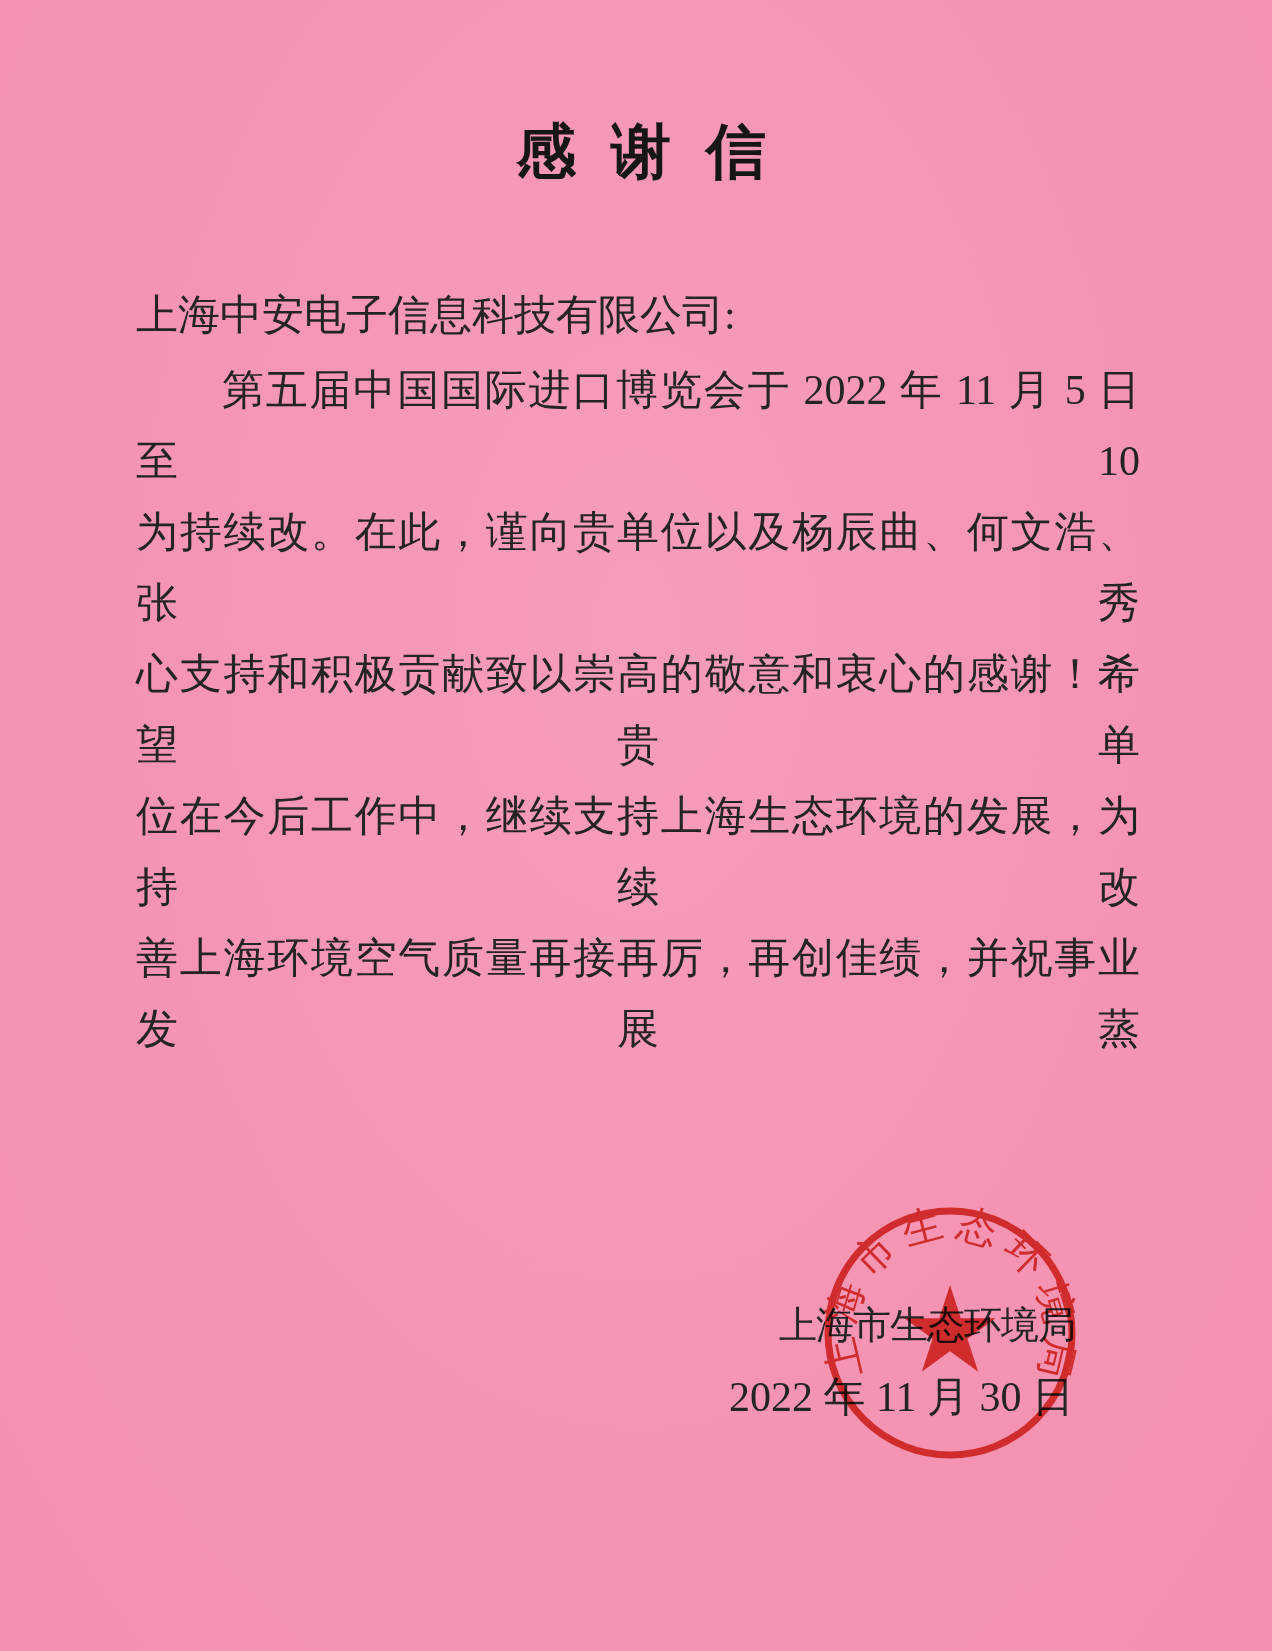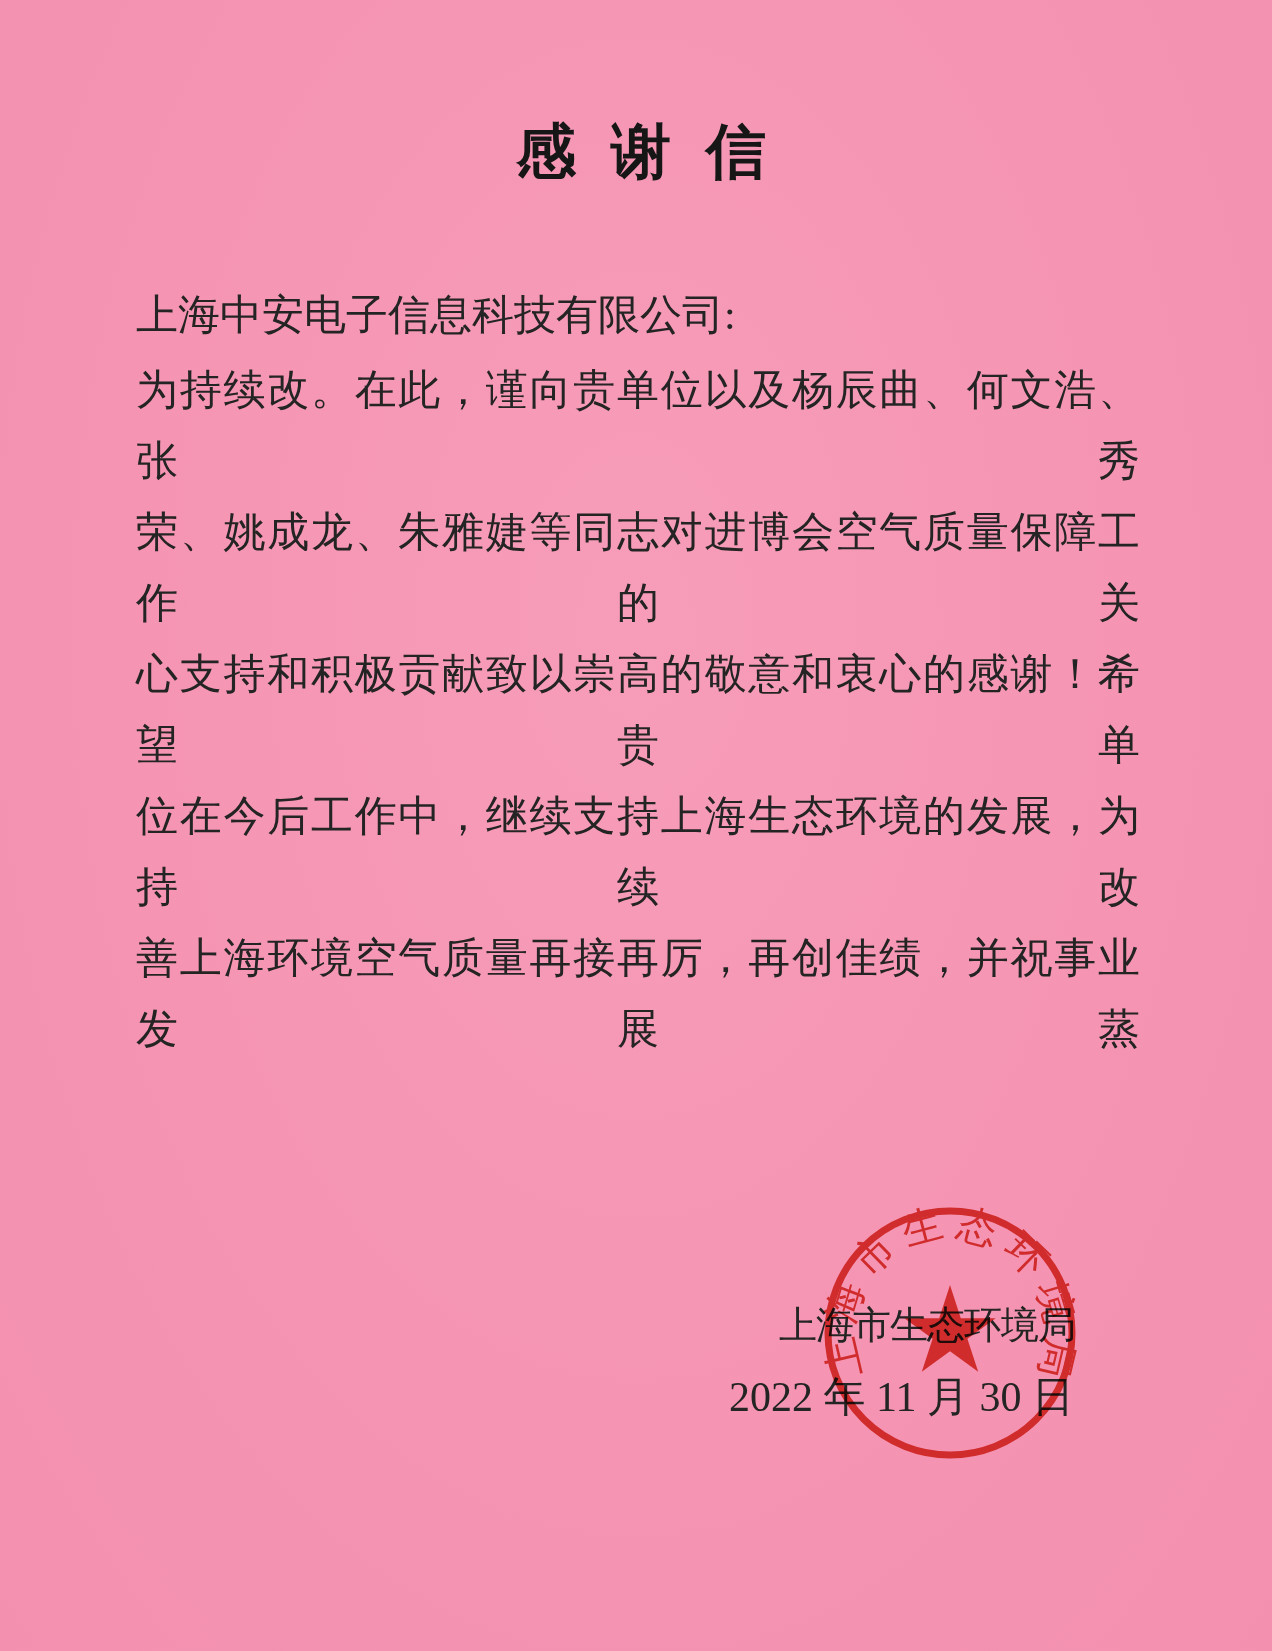--- a/index.html
+++ b/index.html
@@ -51,23 +51,23 @@
 </head>
 <body>
 
 <div class="page">
 
   <h1 class="title">感 谢 信</h1>
 
   <div class="body-block">
     <div class="line recipient">上海中安电子信息科技有限公司:</div>
 
+    <div class="line stretch indent">第五届中国国际进口博览会于 2022 年 11 月 5 日至 10</div>
 
     <div class="line stretch">为持续改。在此，谨向贵单位以及杨辰曲、何文浩、张秀</div>
-    <div class="line stretch">荣、姚成龙、朱雅婕等同志对进博会空气质量保障工作的关</div>
     <div class="line stretch">心支持和积极贡献致以崇高的敬意和衷心的感谢！希望贵单</div>
     <div class="line stretch">位在今后工作中，继续支持上海生态环境的发展，为持续改</div>
     <div class="line stretch">善上海环境空气质量再接再厉，再创佳绩，并祝事业发展蒸</div>
 
   </div>
 
   <div class="signature">上海市生态环境局</div>
   <div class="date-line">2022 年 11 月 30 日</div>
 
   <svg class="seal" viewBox="-135 -135 270 270" aria-hidden="true">

